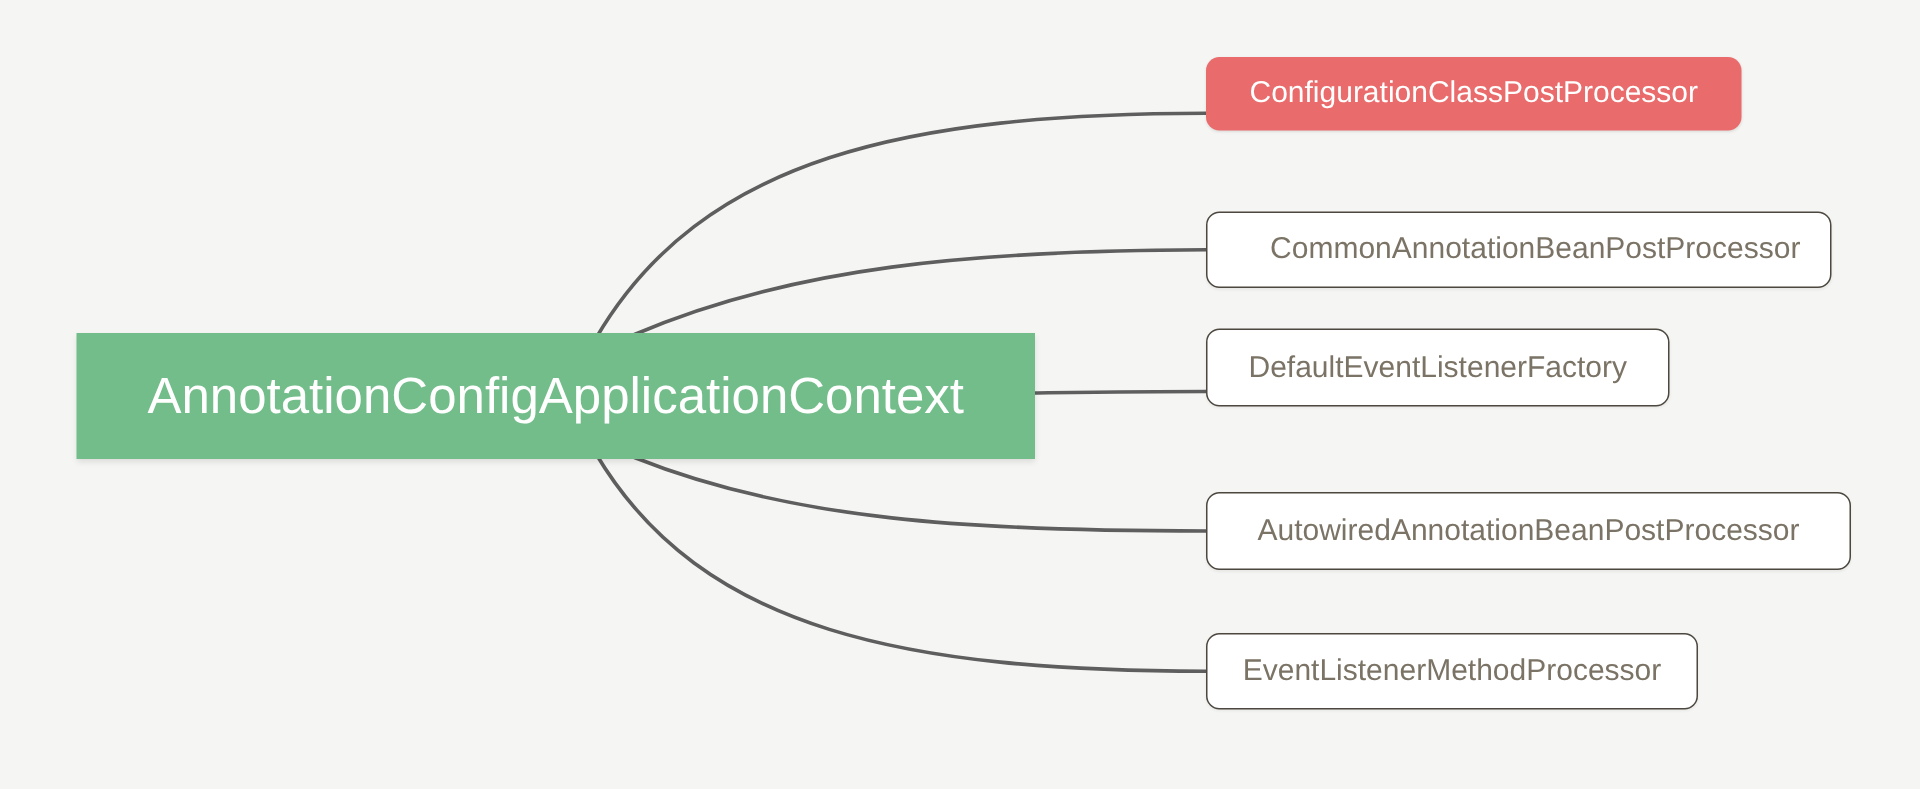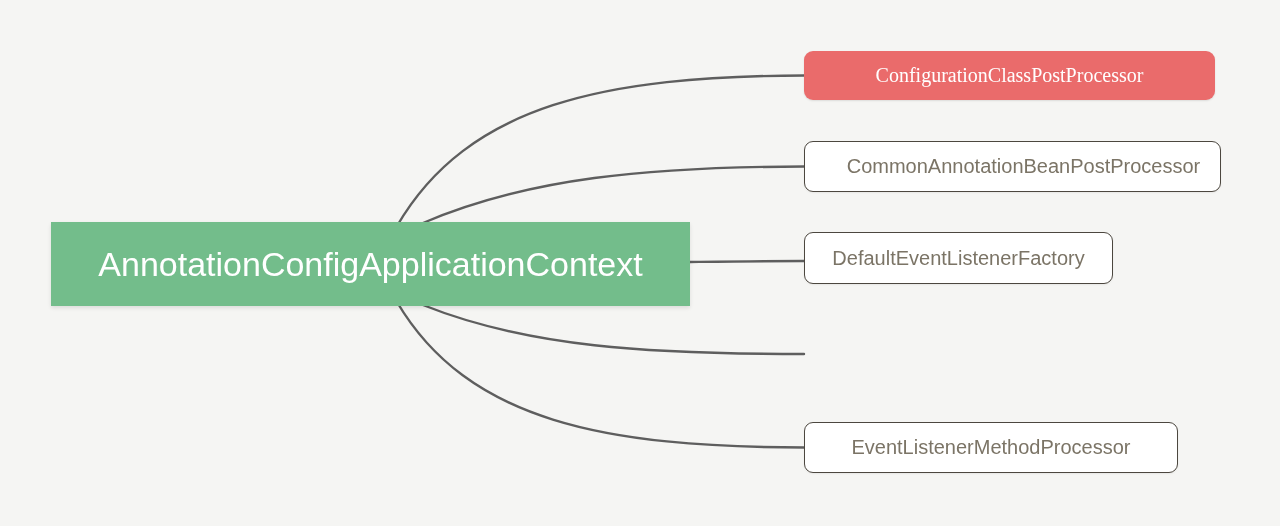--- a/index.html
+++ b/index.html
@@ -55,25 +55,25 @@
   .node-highlight {
     height: 49px;
     background: var(--highlight-bg, #ea6b6b);
     color: var(--highlight-text, #ffffff);
     border: none;
     border-radius: 9px;
     font-size: 20px;
     font-weight: 400;
     box-shadow: 0 1px 2px rgba(0,0,0,0.10);
   }
-  .child-0 { left: 804px; top: 51px;  width: 411px; font-family: Liberation Serif, serif; }
+  .child-0 { left: 804px; top: 38px;  width: 357px; }
   .child-1 { left: 804px; top: 141px; width: 417px; padding-left: 22px; }
-  .child-2 { left: 804px; top: 232px; width: 309px; height: 52px; }
+  .child-2 { left: 804px; top: 219px; width: 309px; height: 52px; }
   .child-3 { left: 804px; top: 328px; width: 430px; height: 52px; }
-  .child-4 { left: 804px; top: 422px; width: 374px; }
+  .child-4 { left: 804px; top: 422px; width: 328px; }
 </style>
 </head>
 <body>
 
 <div class="canvas">
 
   <svg class="connectors" viewBox="0 0 1280 526" aria-hidden="true">
     <path d="M 397 226 C 468 104, 606 76, 804 75.5"></path>
     <path d="M 423 223 C 528 178, 648 167, 804 166.5"></path>
     <path d="M 690 262 C 728 261.5, 762 261, 804 261"></path>
@@ -82,16 +82,17 @@
   </svg>
 
   <div class="node node-root">AnnotationConfigApplicationContext</div>
 
   <div class="node node-highlight child-0">ConfigurationClassPostProcessor</div>
 
   <div class="node node-leaf child-1">CommonAnnotationBeanPostProcessor</div>
 
   <div class="node node-leaf child-2">DefaultEventListenerFactory</div>
 
+  <div class="node node-leaf child-3">AutowiredAnnotationBeanPostProcessor</div>
 
   <div class="node node-leaf child-4">EventListenerMethodProcessor</div>
 
 </div>
 
 </body></html>

